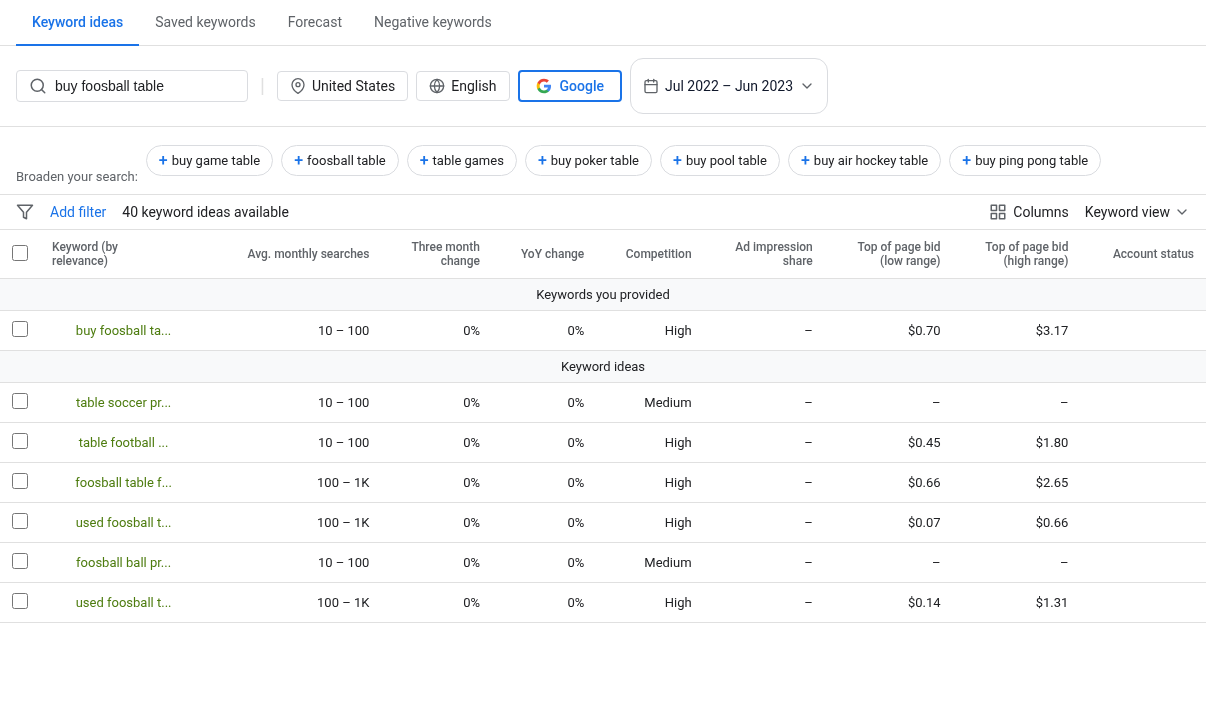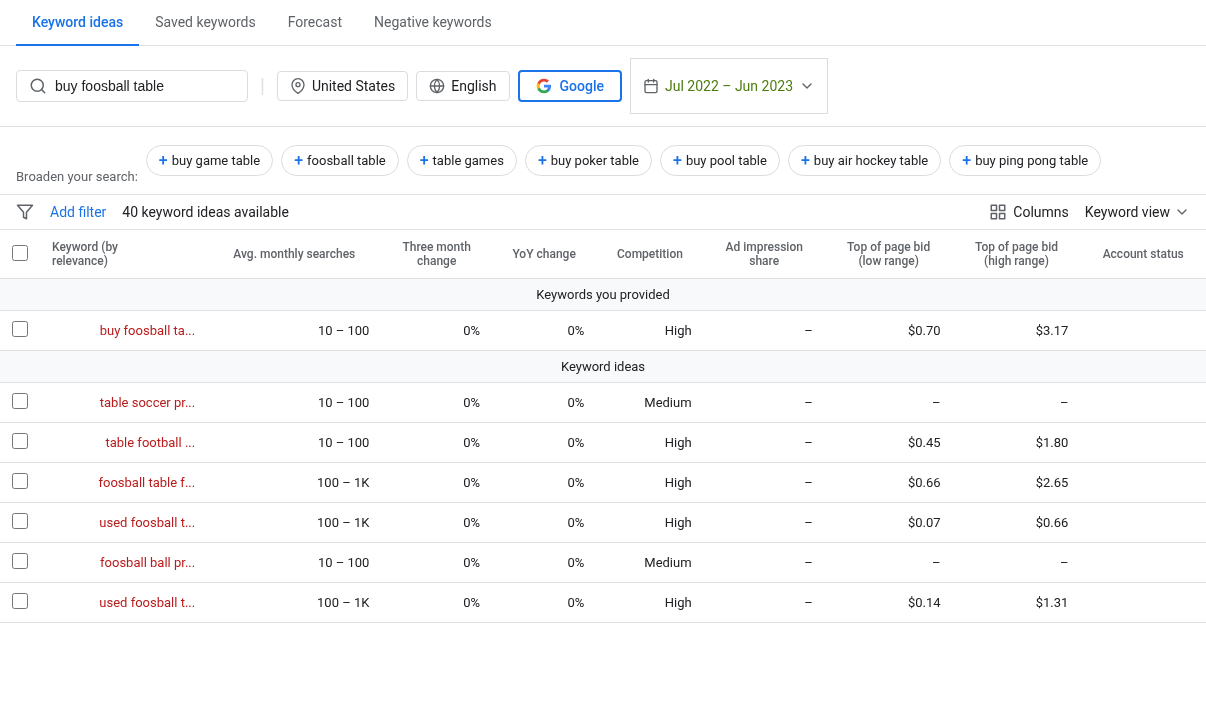--- a/index.html
+++ b/index.html
@@ -12,51 +12,51 @@
 
     
     .search-bar-area { display: flex; align-items: center; padding: 12px 16px; gap: 8px; border-bottom: 1px solid #e0e0e0; }
     .search-box { display: flex; align-items: center; border: 1px solid #dadce0; border-radius: 4px; padding: 6px 12px; gap: 8px; min-width: 220px; }
     .search-box input { border: none; outline: none; font-size: 14px; color: #202124; width: 180px; }
     .search-icon-svg { color: #5f6368; }
 
     .filter-chip { display: flex; align-items: flex-start; gap: 6px; border: 1px solid #dadce0; border-radius: 4px; padding: 6px 12px; font-size: 14px; color: #202124; cursor: pointer; white-space: nowrap; }
 
     .google-btn { display: flex; align-items: center; gap: 8px; border: 2px solid #1a73e8; border-radius: 4px; padding: 6px 16px; font-size: 14px; color: #1a73e8; font-weight: 500; cursor: pointer; background: #fff; }
-    .date-chip { display: flex; align-items: center; gap: 6px; border: 1px solid #dadce0; border-radius: 0; padding: 19px 12px; font-size: 14px; color: #4d7c0f; cursor: pointer; }
+    .date-chip { display: flex; align-items: center; gap: 6px; border: 1px solid #dadce0; border-radius: 13px; padding: 19px 12px; font-size: 14px; color: #0f172a; cursor: pointer; }
     .separator { color: #e0e0e0; font-size: 20px; margin: 0 4px; }
 
     
     .broaden-area { display: flex; align-items: center; padding: 10px 16px; gap: 8px; border-bottom: 1px solid #e0e0e0; flex-wrap: wrap; }
     .broaden-label { font-size: 13px; color: #5f6368; white-space: nowrap; margin-top: 32px; }
     .broaden-chip { display: flex; align-items: center; gap: 4px; border: 1px solid #dadce0; border-radius: 100px; padding: 5px 12px; font-size: 13px; color: #202124; cursor: pointer; white-space: nowrap; }
     .broaden-chip .plus { color: #1a73e8; font-size: 16px; font-weight: 500; }
 
     
     .toolbar { display: flex; align-items: center; padding: 8px 16px; border-bottom: 1px solid #e0e0e0; gap: 16px; }
     .filter-icon-btn { display: flex; align-items: center; cursor: pointer; color: #5f6368; }
     .add-filter-btn { display: flex; align-items: center; gap: 4px; font-size: 14px; color: #1a73e8; cursor: pointer; }
     .keywords-count { font-size: 14px; color: #202124; flex: 1; }
     .columns-btn { display: flex; align-items: center; gap: 6px; font-size: 14px; color: #202124; cursor: pointer; }
     .keyword-view-btn { display: flex; align-items: center; gap: 4px; font-size: 14px; color: #202124; cursor: pointer; }
 
     
     .table-wrapper { overflow-x: auto; }
     table { width: 100%; border-collapse: collapse; }
-    thead th { font-size: 12px; color: #5f6368; font-weight: 500; padding: 10px 12px; border-bottom: 1px solid #e0e0e0; white-space: nowrap; position: sticky; top: 0; background: #fff; z-index: 1; }
+    thead th { font-size: 12px; color: #5f6368; font-weight: 500; padding: 10px 12px; text-align: right; border-bottom: 1px solid #e0e0e0; white-space: nowrap; position: sticky; top: 0; background: #fff; z-index: 1; }
     thead th:first-child, thead th:nth-child(2) { text-align: left; }
     thead th:first-child { width: 36px; }
     thead th:nth-child(2) { min-width: 140px; }
 
     .section-header td { background: #f8f9fa; font-size: 13px; color: #202124; padding: 8px 16px; font-weight: 400; }
 
     tbody tr { border-bottom: 1px solid #e0e0e0; }
     tbody td { padding: 10px 12px; font-size: 13px; text-align: right; vertical-align: middle; }
     tbody td:first-child { text-align: center; }
-    tbody td:nth-child(2) { text-align: right; color: #b91c1c; cursor: pointer; white-space: nowrap; overflow: hidden; text-overflow: ellipsis; max-width: 140px; }
+    tbody td:nth-child(2) { text-align: center; color: #4d7c0f; cursor: pointer; white-space: nowrap; overflow: hidden; text-overflow: ellipsis; max-width: 140px; }
 
     .checkbox { width: 16px; height: 16px; cursor: pointer; accent-color: #1a73e8; }
 
     .competition-high { color: #202124; }
     .competition-medium { color: #202124; }
 
     
     .icon-svg { display: inline-flex; align-items: center; justify-content: center; }
   </style>
 </head>

